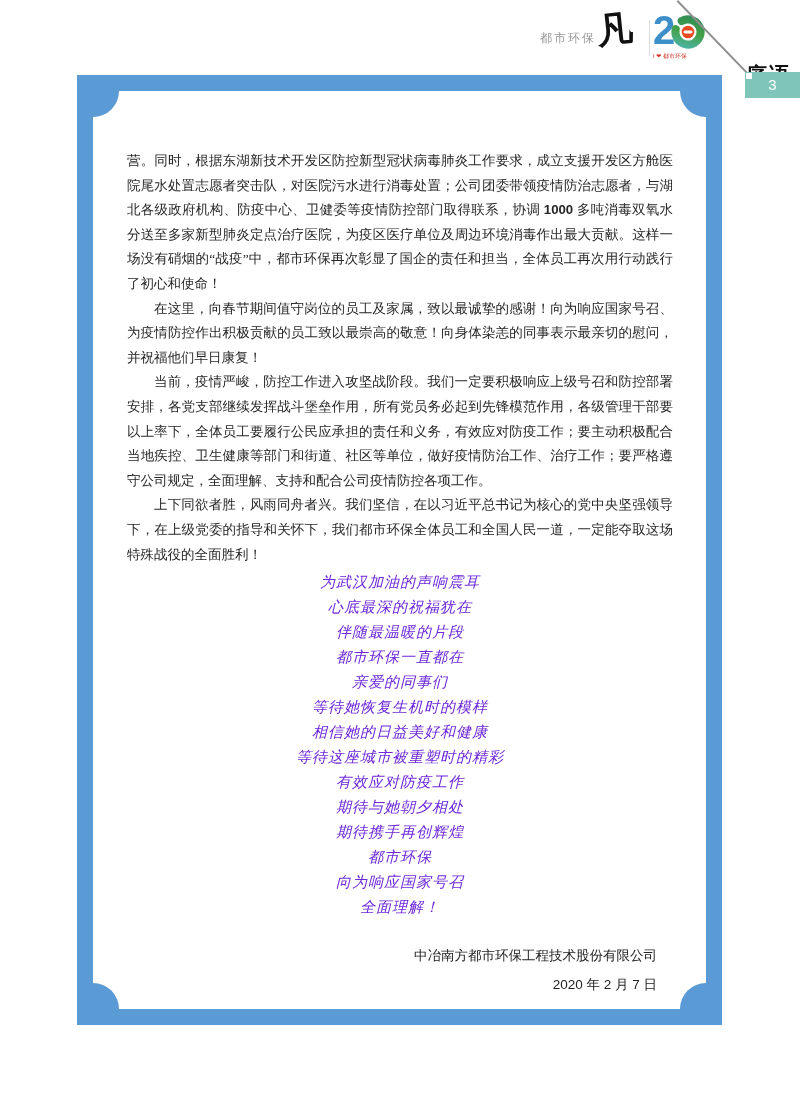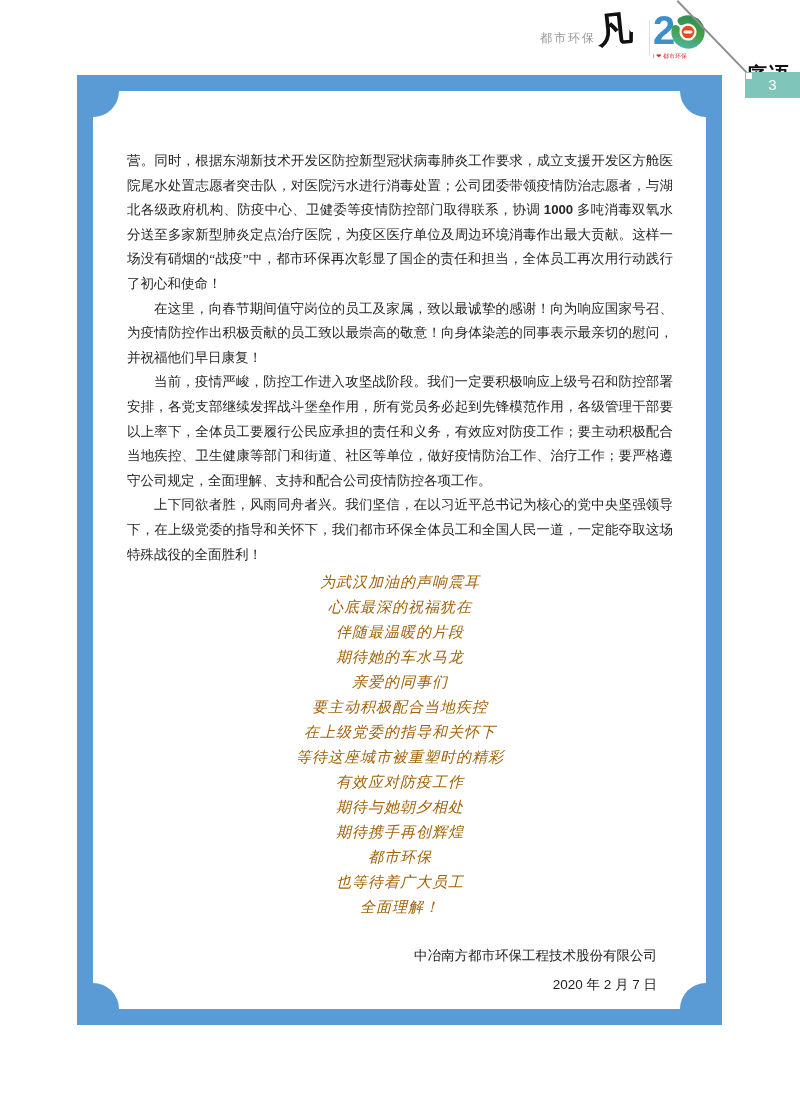--- a/index.html
+++ b/index.html
@@ -49,21 +49,21 @@
   .fillet.br{right:0;bottom:0;border-top-left-radius:100%;}
 
   
   .text-col{position:absolute;left:127px;top:149px;width:546px;
     font-size:13.5px;line-height:24.6px;text-align:justify;color:#262626;}
   .text-col p.indent{text-indent:2em;}
   .latin{font-family:"Liberation Sans","DejaVu Sans",sans-serif;font-weight:600;font-size:0.98em;}
 
   
   .poem{position:absolute;left:127px;top:570px;width:546px;text-align:center;
-    font-size:15px;line-height:25px;font-style:italic;color:#a16207;
+    font-size:15px;line-height:25px;font-style:italic;color:#6d28d9;
     font-family:"DejaVu Serif","Liberation Serif",serif;letter-spacing:1px;}
 
   
   .signature{position:absolute;left:127px;top:941px;width:546px;padding-right:16px;
     text-align:right;font-size:13.5px;line-height:29px;color:#222;
     font-family:"Liberation Sans","DejaVu Sans",sans-serif;}
 </style>
 </head>
 <body>
 
@@ -109,30 +109,30 @@
       <p>营。同时，根据东湖新技术开发区防控新型冠状病毒肺炎工作要求，成立支援开发区方舱医院尾水处置志愿者突击队，对医院污水进行消毒处置；公司团委带领疫情防治志愿者，与湖北各级政府机构、防疫中心、卫健委等疫情防控部门取得联系，协调 <span class="latin">1000</span> 多吨消毒双氧水分送至多家新型肺炎定点治疗医院，为疫区医疗单位及周边环境消毒作出最大贡献。这样一场没有硝烟的“战疫”中，都市环保再次彰显了国企的责任和担当，全体员工再次用行动践行了初心和使命！</p>
       <p class="indent">在这里，向春节期间值守岗位的员工及家属，致以最诚挚的感谢！向为响应国家号召、为疫情防控作出积极贡献的员工致以最崇高的敬意！向身体染恙的同事表示最亲切的慰问，并祝福他们早日康复！</p>
       <p class="indent">当前，疫情严峻，防控工作进入攻坚战阶段。我们一定要积极响应上级号召和防控部署安排，各党支部继续发挥战斗堡垒作用，所有党员务必起到先锋模范作用，各级管理干部要以上率下，全体员工要履行公民应承担的责任和义务，有效应对防疫工作；要主动积极配合当地疾控、卫生健康等部门和街道、社区等单位，做好疫情防治工作、治疗工作；要严格遵守公司规定，全面理解、支持和配合公司疫情防控各项工作。</p>
       <p class="indent">上下同欲者胜，风雨同舟者兴。我们坚信，在以习近平总书记为核心的党中央坚强领导下，在上级党委的指导和关怀下，我们都市环保全体员工和全国人民一道，一定能夺取这场特殊战役的全面胜利！</p>
     </div>
 
   <div class="poem">
       <div>为武汉加油的声响震耳</div>
       <div>心底最深的祝福犹在</div>
       <div>伴随最温暖的片段</div>
-      <div>期待她的车水马龙</div>
+      <div>都市环保一直都在</div>
       <div>亲爱的同事们</div>
-      <div>要主动积极配合当地疾控</div>
-      <div>在上级党委的指导和关怀下</div>
+      <div>等待她恢复生机时的模样</div>
+      <div>相信她的日益美好和健康</div>
       <div>等待这座城市被重塑时的精彩</div>
       <div>有效应对防疫工作</div>
       <div>期待与她朝夕相处</div>
       <div>期待携手再创辉煌</div>
       <div>都市环保</div>
-      <div>也等待着广大员工</div>
+      <div>向为响应国家号召</div>
       <div>全面理解！</div>
     </div>
 
   <div class="signature">
     <div>中冶南方都市环保工程技术股份有限公司</div>
     <div>2020 年 2 月 7 日</div>
   </div>
 
 </div>
 

